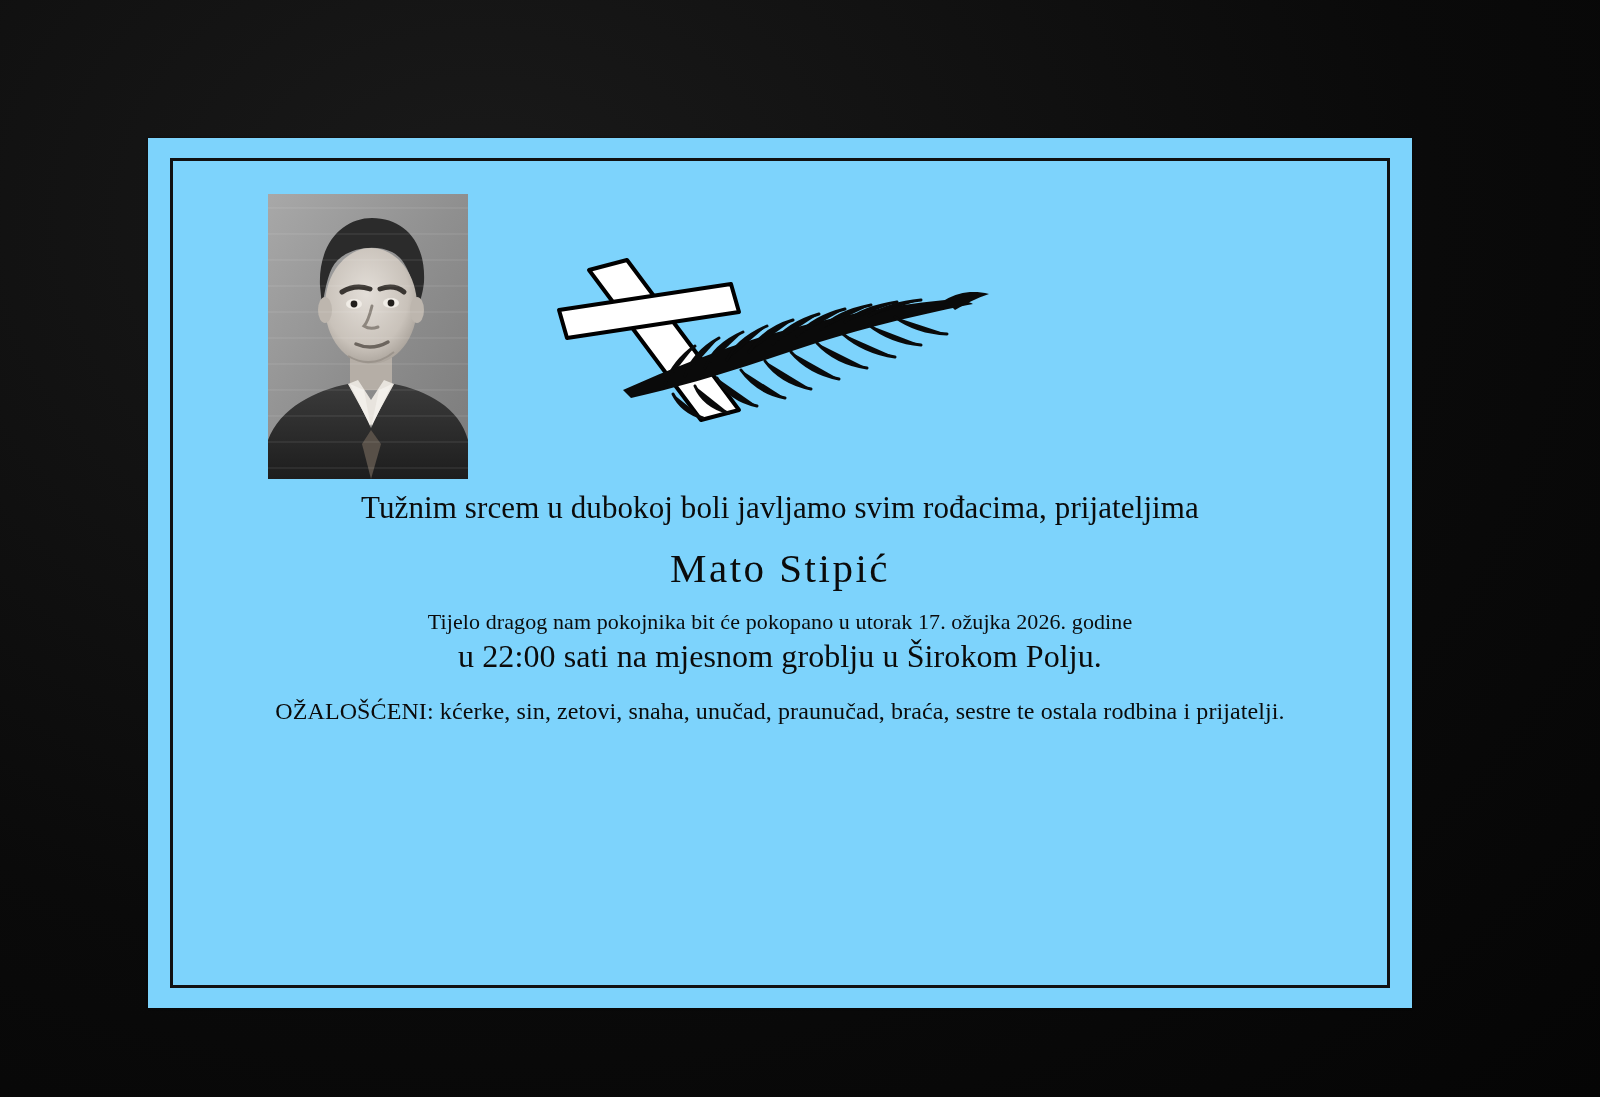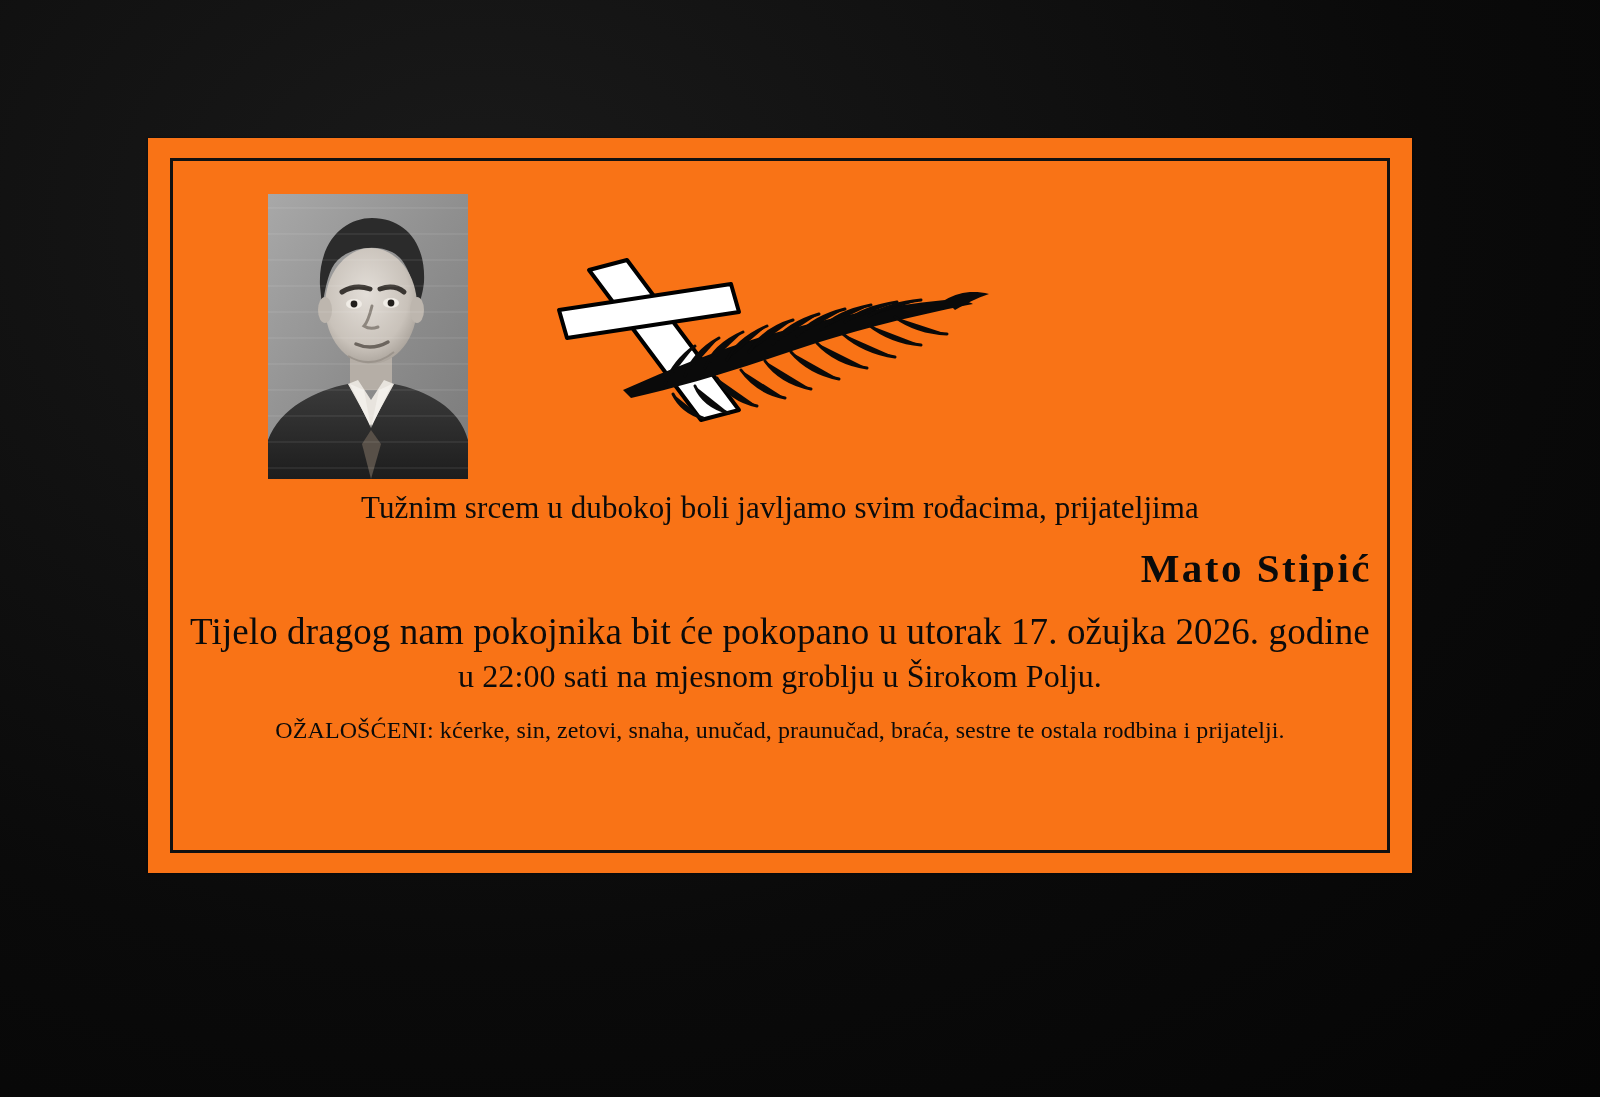--- a/index.html
+++ b/index.html
@@ -25,22 +25,22 @@
     inset: 0;
     background:
       radial-gradient(ellipse at 30% 20%, #1a1a1a 0%, #0a0a0a 60%, #050505 100%);
   }
   
   #card {
     position: absolute;
     left: 148px;
     top: 138px;
     width: 1264px;
-    height: 735px;
-    background: #f97316;
+    height: 870px;
+    background: #7dd3fc;
     box-shadow: 0 0 2px rgba(0,0,0,0.6);
   }
   #card-inner-border {
     position: absolute;
     left: 22px;
     top: 20px;
     right: 22px;
     bottom: 20px;
     border: 3px solid #111111;
   }
@@ -76,29 +76,28 @@
     color: #0b0b0b;
   }
   .line {
     line-height: 1.30;
     letter-spacing: 0.1px;
   }
   .l-intro1 { font-size: 31px; }
   .l-intro2 { font-size: 31px; }
   .l-name {
     font-size: 41px;
-    font-weight: bold;
+    font-weight: normal;
     letter-spacing: 2.5px;
     margin-top: 14px;
     margin-bottom: 12px;
     font-family: "Liberation Serif", serif;
-    text-align: right;
   }
   .l-age { font-size: 31px; }
-  .l-body1 { font-size: 37px; margin-top: 12px; }
+  .l-body1 { font-size: 22px; margin-top: 12px; }
   .l-body2 { font-size: 32px; }
   .l-mourners {
     font-size: 24px;
     margin-top: 18px;
   }
 </style>
 </head>
 <body>
 
 <div id="page">

